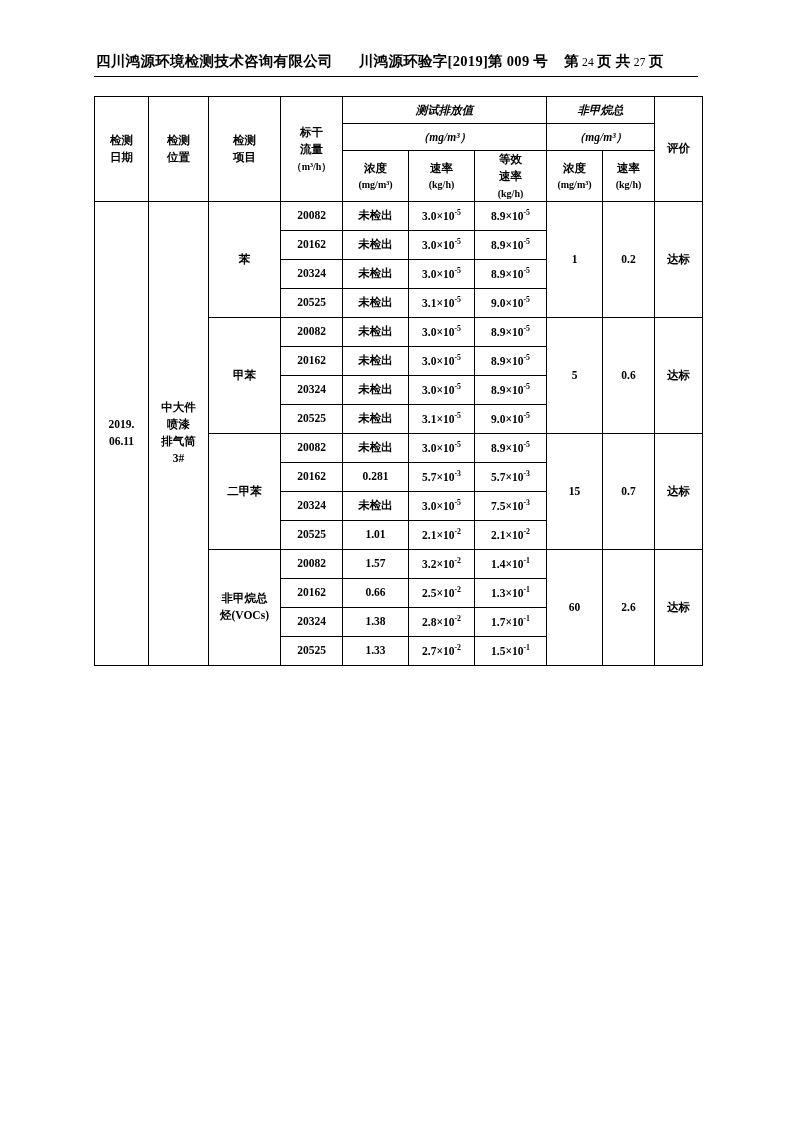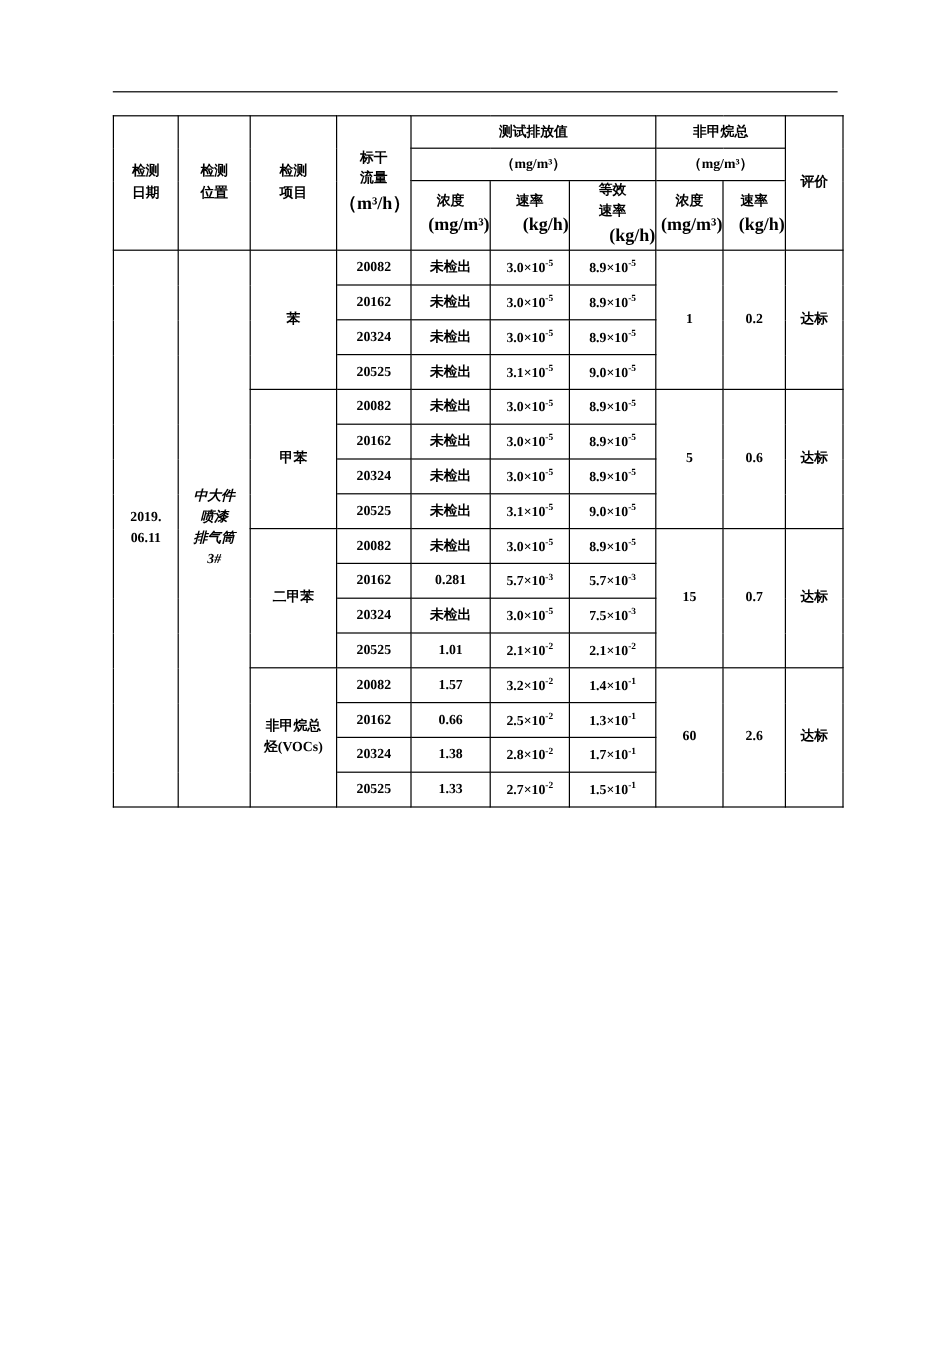--- a/index.html
+++ b/index.html
@@ -56,30 +56,30 @@
   table.report td, table.report th {
     border: 0.9px solid #000;
     text-align: center;
     vertical-align: middle;
     font-size: 11.5px;
     font-weight: bold;
     padding: 0;
     font-family: "Liberation Serif", "DejaVu Serif", serif;
     line-height: 1.45;
   }
-  .hdr-tall { height: 26px; }
-  .u { font-size: 15px; text-align: right; }
+  .hdr-tall { height: 26px; font-style: italic; }
+  .u { font-size: 10px; }
   sup, sub { font-size: 0.68em; }
 
   .vtext {
     display: block;
     line-height: 1.5;
   }
   .cell-date { font-size: 11.5px; font-weight: normal; }
-  .cell-pos { font-size: 12px; font-weight: normal; line-height: 1.9; font-style: italic; }
+  .cell-pos { font-size: 12px; font-weight: normal; line-height: 1.9; }
   .cell-item { font-size: 12px; font-weight: normal; line-height: 1.6; }
   .num { font-size: 11.5px; font-weight: normal; }
   .limit { font-size: 12px; font-weight: normal; }
   .eval { font-size: 12px; font-weight: normal; }
 
   .col-date { width: 54px; }
   .col-pos { width: 60px; }
   .col-item { width: 72px; }
   .col-flow { width: 62px; }
   .col-c { width: 66px; }
@@ -89,20 +89,23 @@
   .col-lr { width: 52px; }
   .col-ev { width: 48px; }
 
   .row-h { height: 29px; }
 </style>
 </head>
 <body>
 
 <div class="page">
 
+  <div class="header">
+    <span>四川鸿源环境检测技术咨询有限公司</span><span class="h-sep1"></span><span>川鸿源环验字[2019]第 009 号</span><span class="h-sep2"></span><span class="pg"><span>第</span><span class="num">24</span><span>页 共</span><span class="num">27</span><span>页</span></span>
+  </div>
 
   <div class="rule"></div>
 
   <table class="report">
     <colgroup>
       <col class="col-date">
         <col class="col-pos">
         <col class="col-item">
         <col class="col-flow">
       <col class="col-c">

